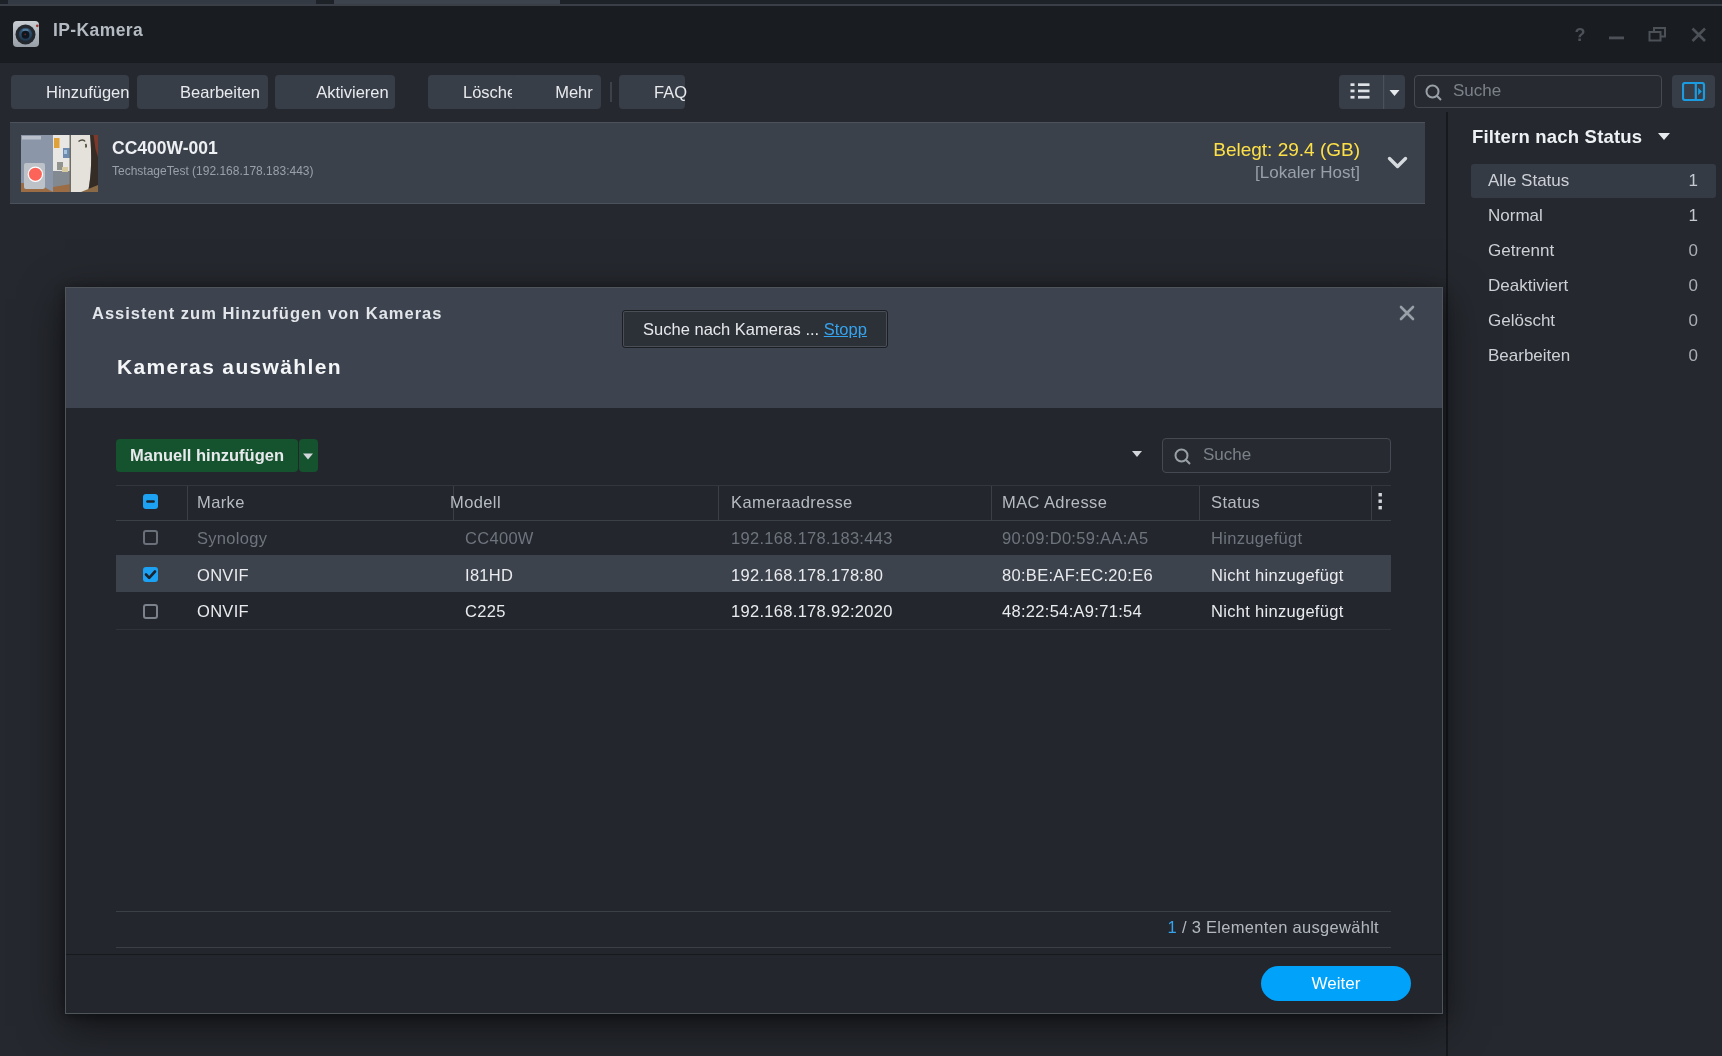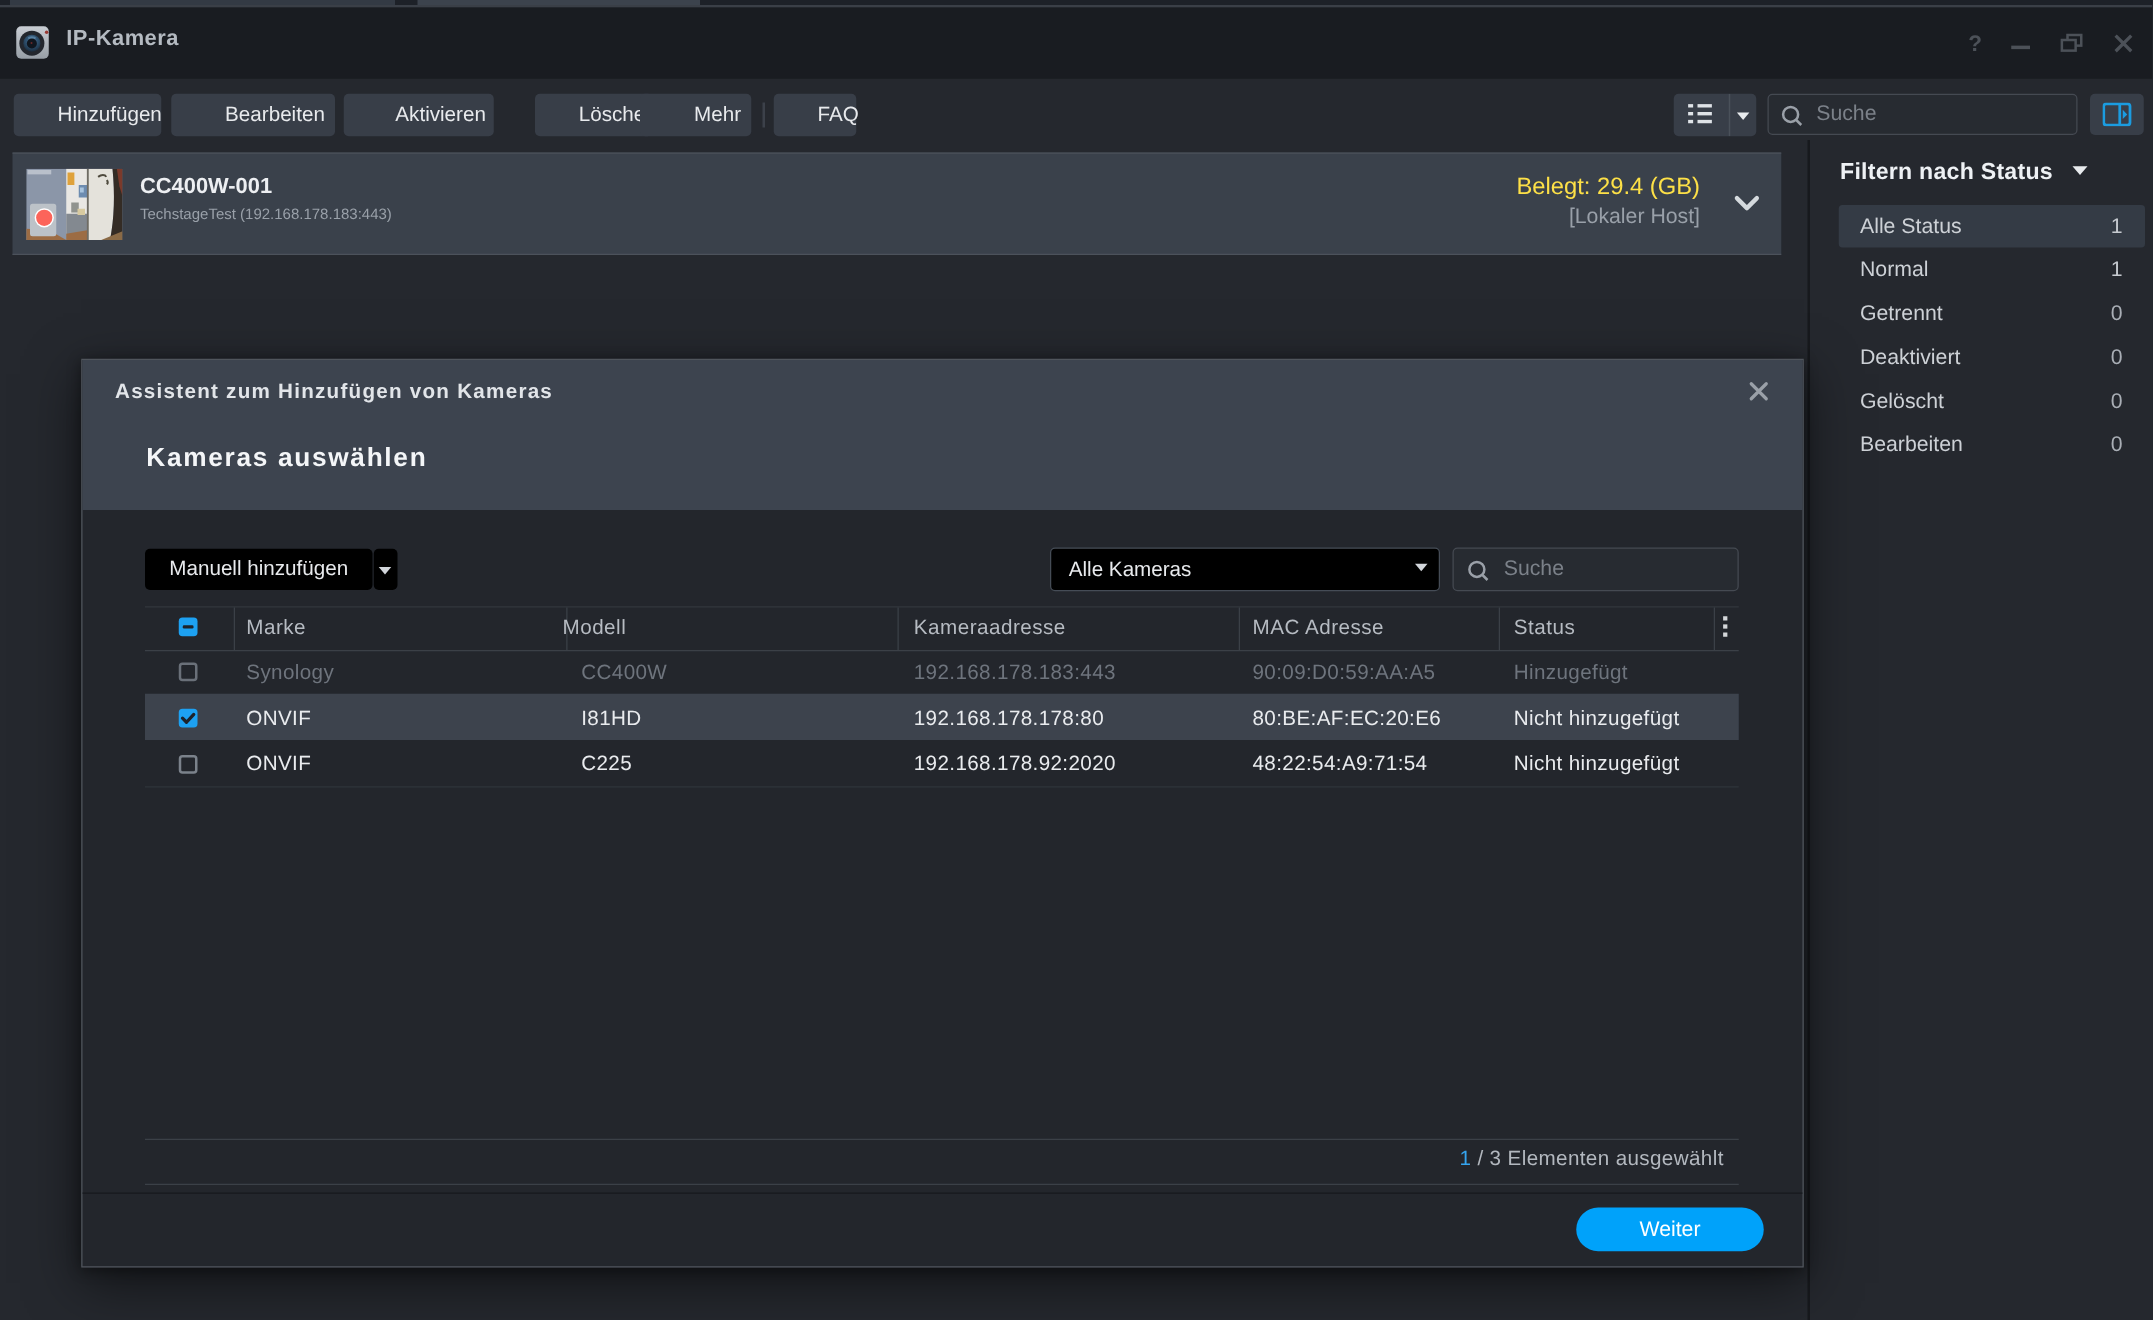--- a/index.html
+++ b/index.html
@@ -48,22 +48,22 @@
   .modal { left:65px; top:287px; width:1378px; height:727px; background:#23262c;
            border:1px solid #50555c; box-shadow:0 12px 40px rgba(0,0,0,.55), 0 2px 10px rgba(0,0,0,.4); }
   .mhead { position:absolute; left:0; top:0; width:100%; height:120px; background:#3d444f; }
   .mtitle1 { position:absolute; left:26px; top:16px; font-size:16.5px; font-weight:bold; letter-spacing:1px; color:#e2e5e9; }
   .mtitle2 { position:absolute; left:51px; top:67px; font-size:21px; font-weight:bold; letter-spacing:1.35px; color:#f4f6f8; }
   .toast { position:absolute; left:557px; top:23px; width:264px; height:36px; background:#2c3138;
            border:1px solid #4a4f57; outline:1px solid #1b1e23; border-radius:2px;
            font-size:16.5px; color:#e6e8eb; line-height:34px; text-align:center; }
   .toast .stopp { color:#35a4ef; text-decoration:underline; }
 
-  .mbtn { position:absolute; background:#000000; border-radius:4px; color:#e8eaed;
-          font-size:16.5px; line-height:33px; text-align:center; }
+  .mbtn { position:absolute; background:#14532d; border-radius:4px; color:#e8eaed;
+          font-size:16.5px; line-height:33px; text-align:center;font-weight:bold; }
 
   
   .th { position:absolute; font-size:16.5px; color:#b6bbc2; line-height:35px; letter-spacing:0.4px; }
   .td { position:absolute; font-size:16.5px; line-height:36px; letter-spacing:0.3px; }
   .vline { position:absolute; width:1px; background:#3b4047; }
   .hline { position:absolute; height:1px; background:#3b4047; }
   .cbx { position:absolute; width:15px; height:15px; border:2px solid #7b828b; border-radius:3px; }
   .cbx.on { border:none; background:#1da1f2; }
 
   .weiter { position:absolute; left:1195px; top:678px; width:150px; height:35px;
@@ -204,31 +204,31 @@
   </div>
   <div class="fitem" style="top:339px;">
     <span class="lbl">Bearbeiten</span>
     <span class="cnt">0</span>
   </div>
 
   <div class="abs modal">
     <div class="mhead"></div>
     <div class="mtitle1">Assistent zum Hinzufügen von Kameras</div>
     <div class="mtitle2">Kameras auswählen</div>
+    <div class="toast">Suche nach Kameras ... <span class="stopp">Stopp</span></div>
     <svg class="abs" style="left:1333px;top:17px" width="16" height="16" viewBox="0 0 16 16">
       <path d="M 2 2 L 14 14 M 14 2 L 2 14" stroke="#9aa0a8" stroke-width="2.6" stroke-linecap="round"></path>
     </svg>
 
     <div class="mbtn" style="left:50px;top:151px;width:182px;height:33px;">Manuell hinzufügen</div>
     <div class="mbtn" style="left:233px;top:151px;width:19px;height:33px;"></div>
     <svg class="abs" style="left:233px;top:151px" width="19" height="33" viewBox="0 0 19 33">
       <path d="M 4 14.5 L 14 14.5 L 9 20.5 Z" fill="#d2d6db"></path>
     </svg>
 
-    <div class="mbtn" style="left:774px;top:150px;width:312px;height:35px;text-align:left;text-indent:14px;line-height:35px;border:1px solid #454c56;">Alle Kameras</div>
     <span class="caret abs" style="left:1057px;top:165px;"></span>
     <div class="abs" style="left:1096px;top:150px;width:229px;height:35px;background:#272b31;border:1px solid #454a52;border-radius:4px;">
       <svg style="position:absolute;left:10px;top:8px" width="20" height="20" viewBox="0 0 20 20">
         <circle cx="8.5" cy="8.5" r="6" fill="none" stroke="#9aa0a8" stroke-width="2"></circle>
         <line x1="12.8" y1="12.8" x2="17" y2="17" stroke="#9aa0a8" stroke-width="2"></line>
       </svg>
       <span style="position:absolute;left:40px;top:6px;font-size:17px;color:#7b8189;">Suche</span>
     </div>
 
     <div class="hline" style="left:50px;top:197px;width:1275px;background:#33373d;"></div>

